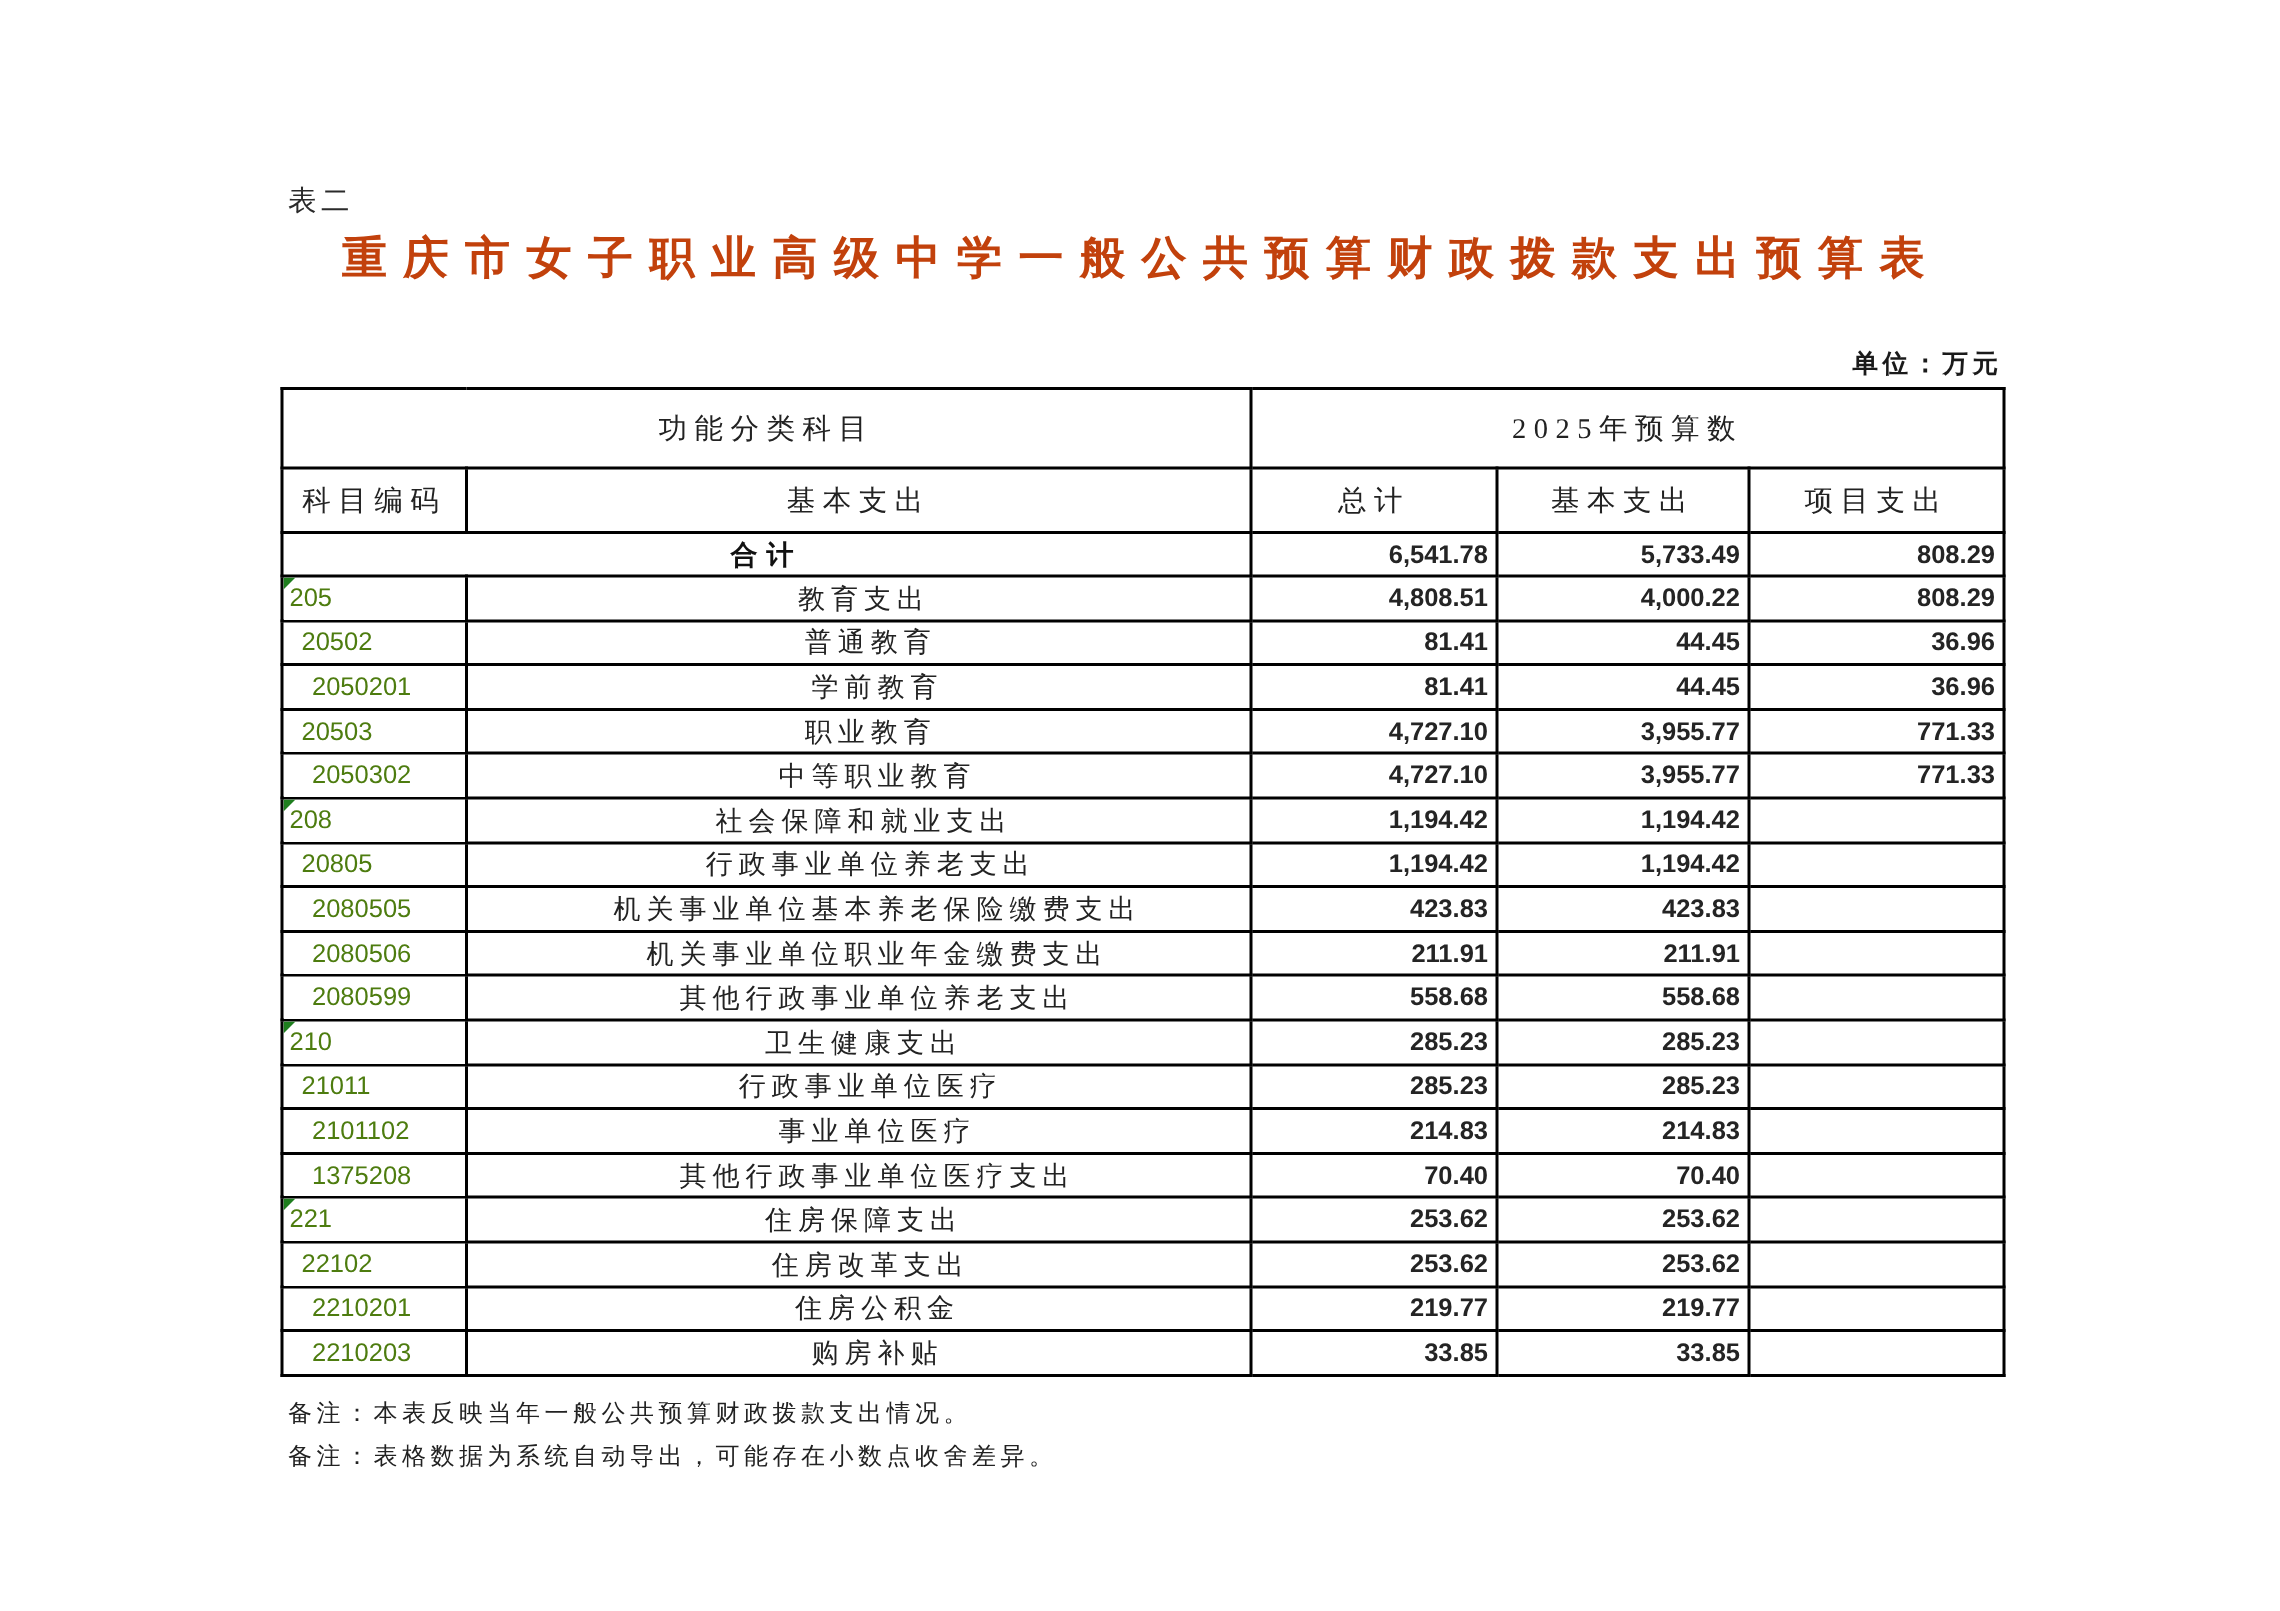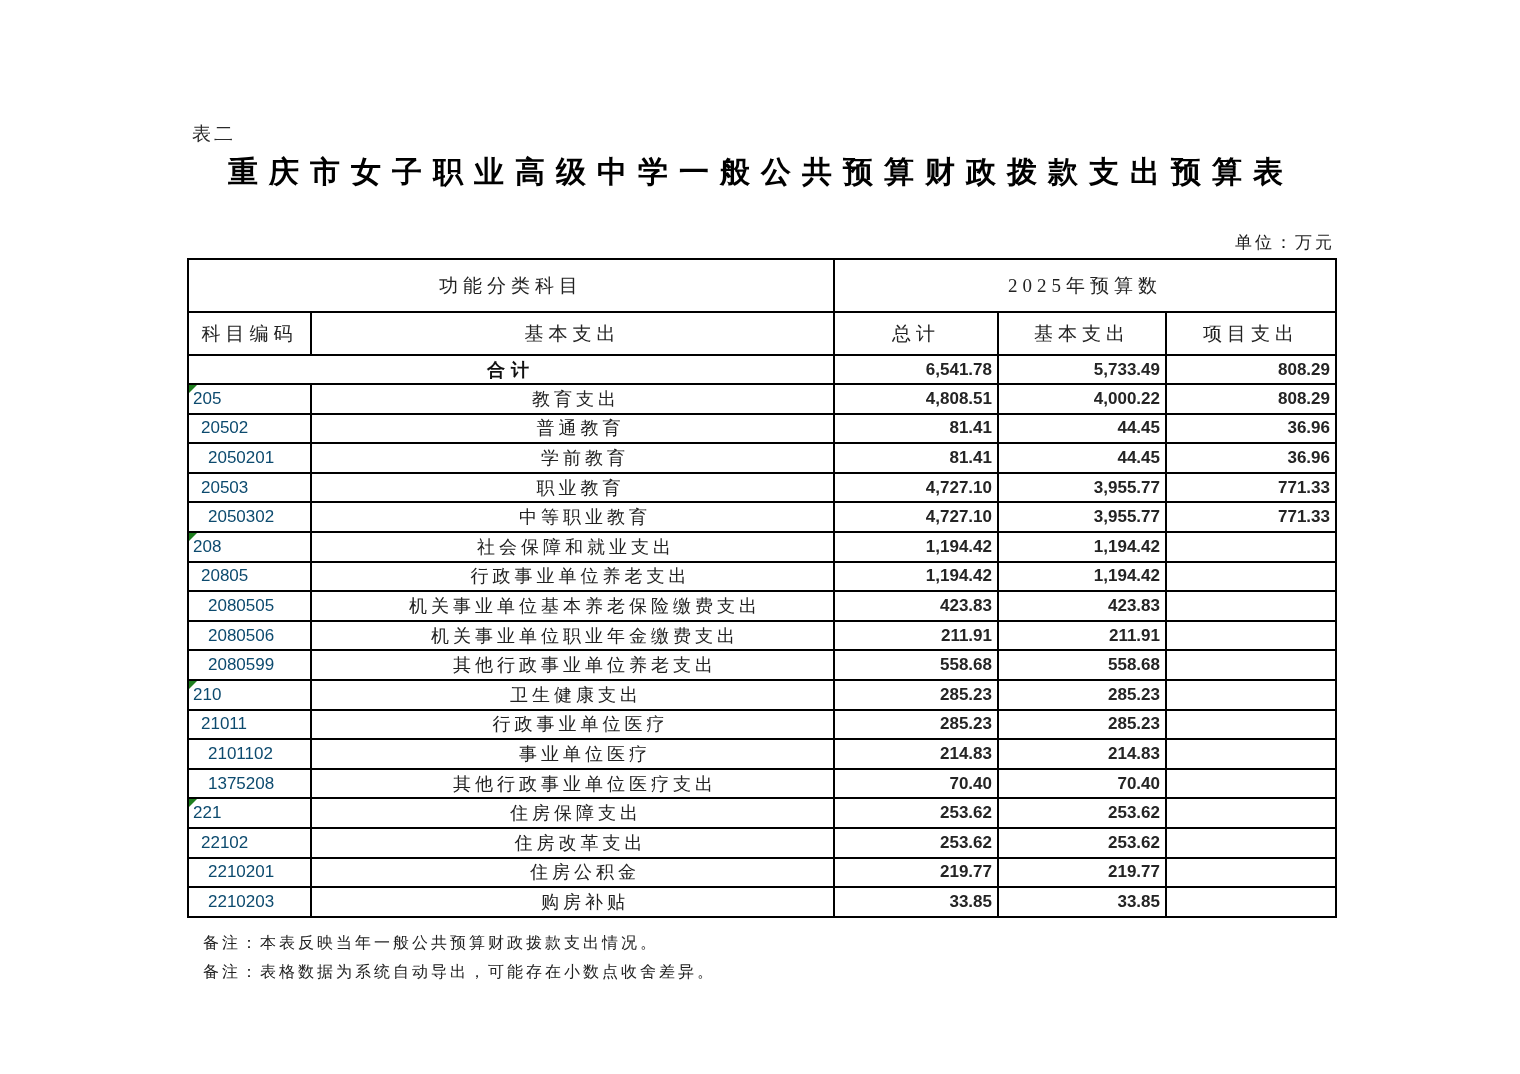--- a/index.html
+++ b/index.html
@@ -27,32 +27,33 @@
   .doc-title {
     position: absolute;
     left: 187px;
     top: 152px;
     width: 1148px;
     margin: 0;
     text-align: center;
     font-size: 30px;
     font-weight: 600;
     letter-spacing: 11px;
-    color: #000000;
+    color: #c2410c;
     white-space: nowrap;
   }
   .unit-label {
     position: absolute;
     left: 187px;
     top: 231px;
     width: 1148px;
     text-align: right;
     font-size: 17px;
     letter-spacing: 3px;
     color: #1a1a1a;
+    font-weight: bold;
   }
   table.budget-table {
     position: absolute;
     left: 187px;
     top: 258px;
     width: 1148px;
     border-collapse: collapse;
     table-layout: fixed;
   }
   .budget-table th, .budget-table td {
@@ -89,21 +90,21 @@
     font-family: "Liberation Sans", "DejaVu Sans", sans-serif;
     font-size: 17px;
     font-weight: 600;
     color: #242424;
     padding-left: 32px;
   }
   td.code-cell {
     font-family: "Liberation Sans", "DejaVu Sans", sans-serif;
     font-size: 17px;
     font-weight: 400;
-    color: #0c4a6e;
+    color: #4d7c0f;
     text-align: left;
     position: relative;
   }
   td.code-cell.lvl1 { padding-left: 4px; }
   td.code-cell.lvl2 { padding-left: 12px; }
   td.code-cell.lvl3 { padding-left: 19px; }
   td.name-cell {
     font-size: 18px;
     letter-spacing: 4px;
     color: #222222;
@@ -126,21 +127,20 @@
     position: absolute;
     left: 192px;
     top: 928px;
   }
   .note-line {
     font-size: 16px;
     letter-spacing: 3px;
     color: #222222;
     line-height: 29px;
     white-space: nowrap;
-    margin-left: 11px;
   }
 </style>
 </head>
 <body>
 
 <div class="page">
 
   <div class="doc-label">表二</div>
 
   <h1 class="doc-title">重庆市女子职业高级中学一般公共预算财政拨款支出预算表</h1>

